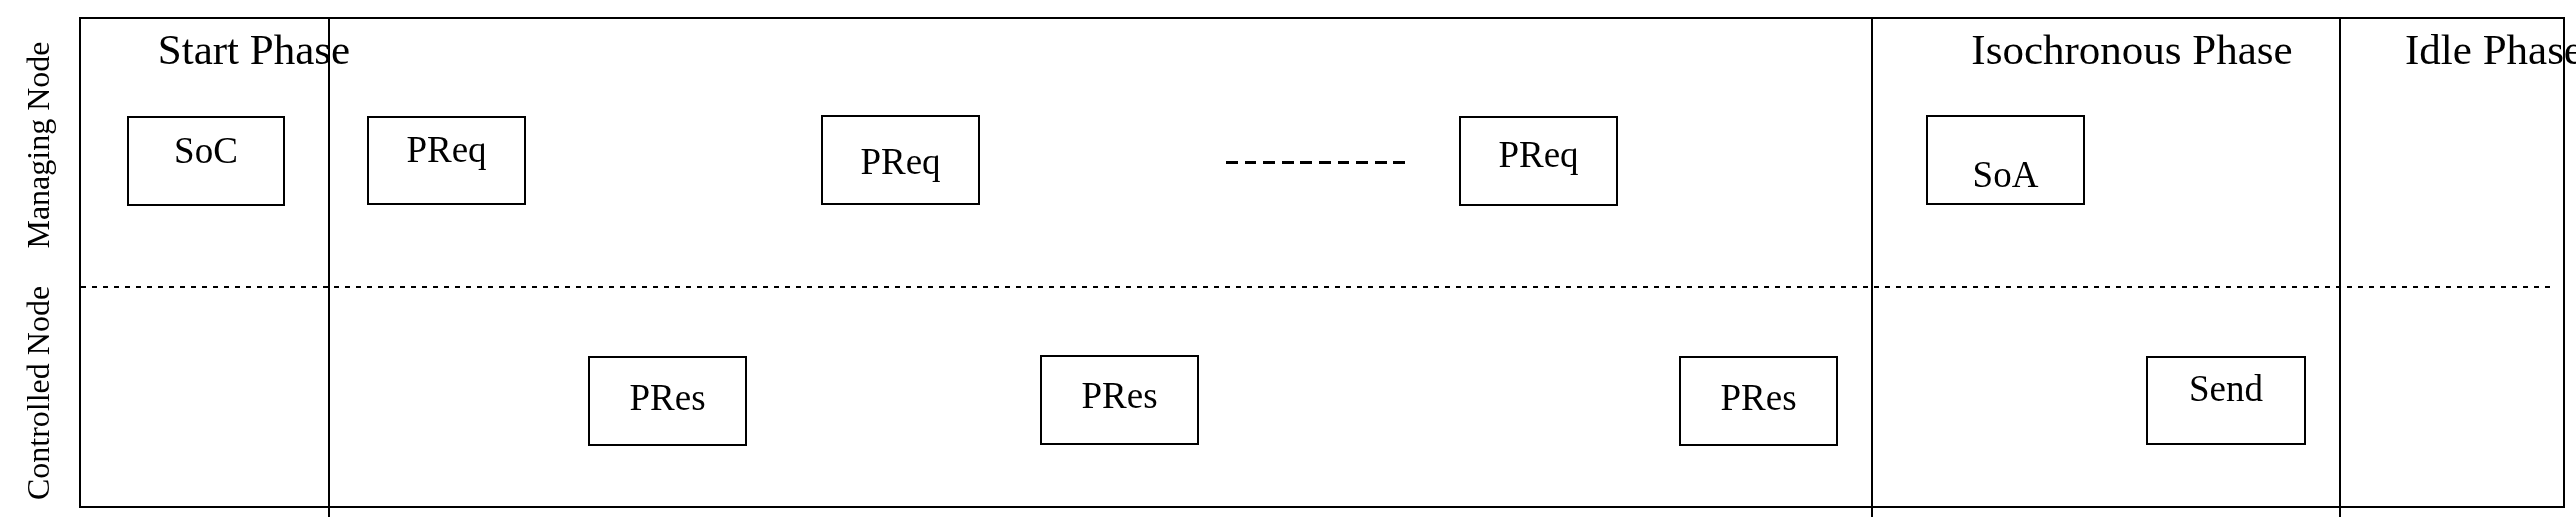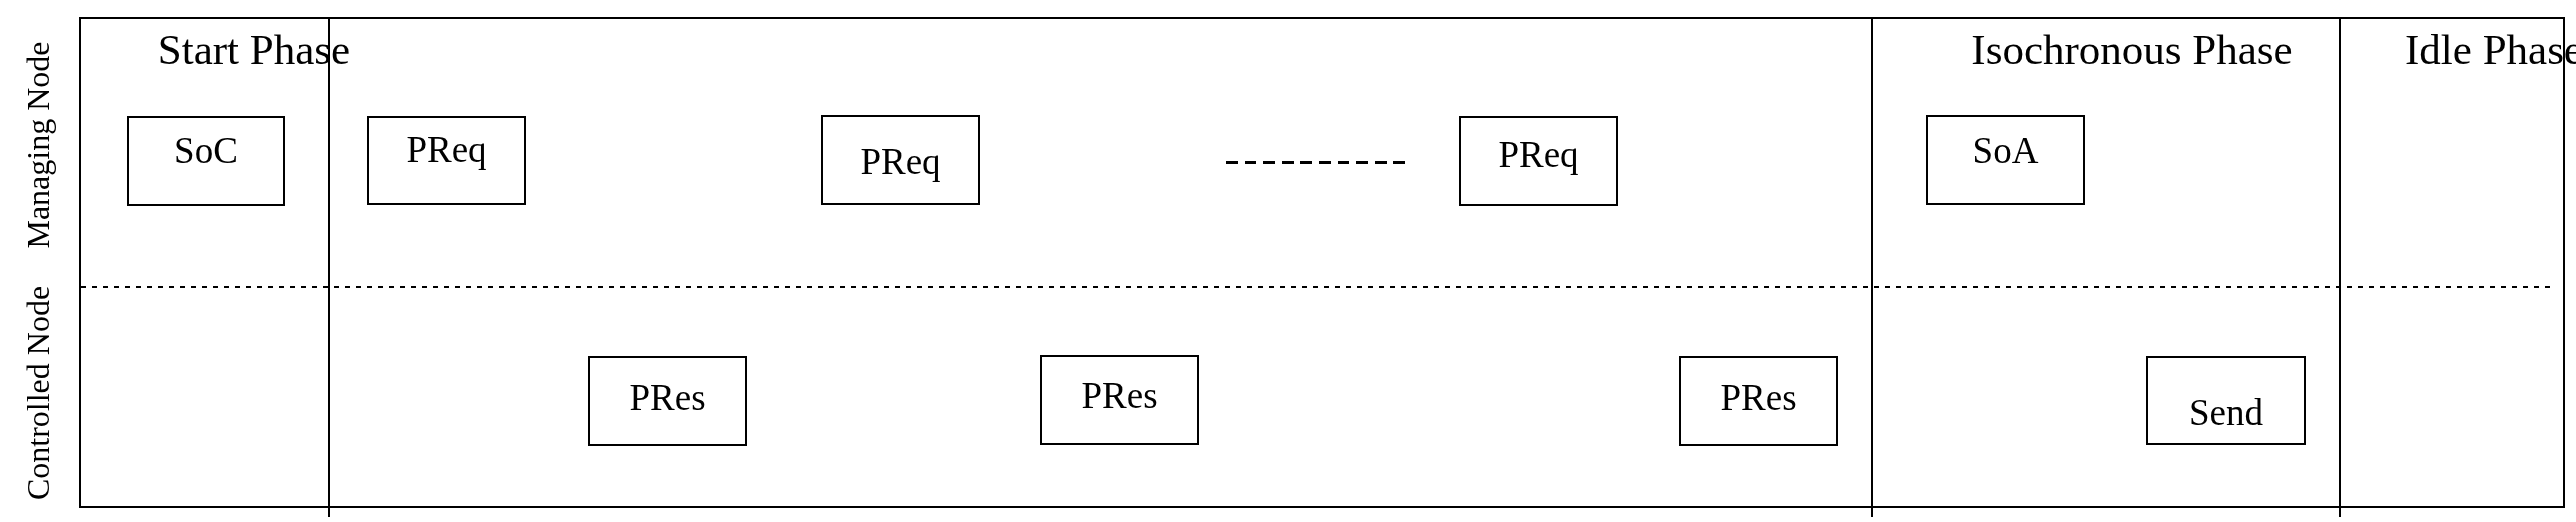--- a/index.html
+++ b/index.html
@@ -80,25 +80,25 @@
     align-items: center;
     justify-content: center;
     font-size: 37px;
     line-height: 1;
   }
   .frame-box > span { transform: translateY(var(--dy, 0px)); }
   .box-soc   { left: 127px;  top: 116px; width: 158px; height: 90px; --dy: -11px; }
   .box-preq1 { left: 367px;  top: 116px; width: 159px; height: 89px; --dy: -11px; }
   .box-preq2 { left: 821px; top: 115px; width: 159px; height: 90px; --dy: 1.4px; }
   .box-preq3 { left: 1459px; top: 116px; width: 159px; height: 90px; --dy: -6.9px; }
-  .box-soa   { left: 1926px; top: 115px; width: 159px; height: 90px; --dy: -10.3px; }
+  .box-soa   { left: 1926px; top: 115px; width: 159px; height: 90px; align-items: flex-end; --dy: -10.3px; }
   .box-pres1 { left: 588px;  top: 356px; width: 159px; height: 90px; --dy: -4.1px; }
   .box-pres2 { left: 1040px; top: 355px; width: 159px; height: 90px; --dy: -5.5px; }
   .box-pres3 { left: 1679px; top: 356px; width: 159px; height: 90px; --dy: -4.1px; }
-  .box-send  { left: 2146px; top: 356px; width: 160px; height: 89px; align-items: flex-end; --dy: -11.7px; }
+  .box-send  { left: 2146px; top: 356px; width: 160px; height: 89px; --dy: -11.7px; }
   
   .continuation-dashes {
     position: absolute;
     left: 1226px;
     top: 161px;
     width: 179px;
     height: 2.8px;
     background: repeating-linear-gradient(to right, #000000 0 11.7px, transparent 11.7px 18.6px);
   }
 </style>

